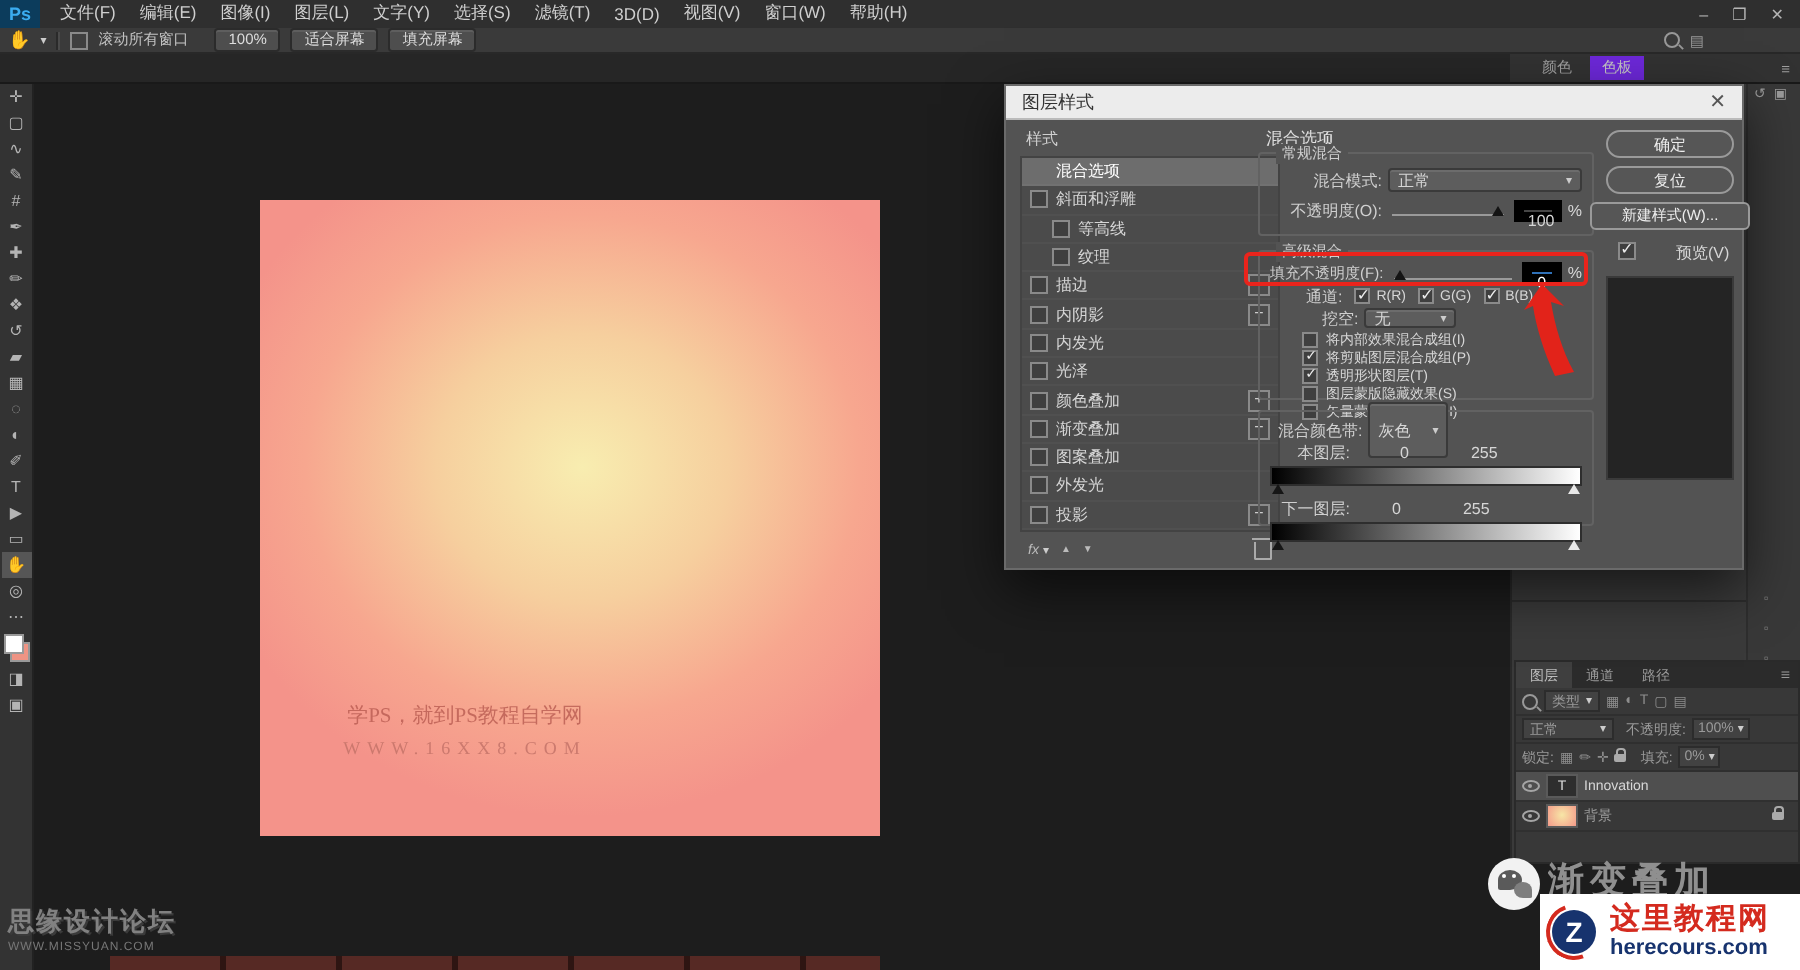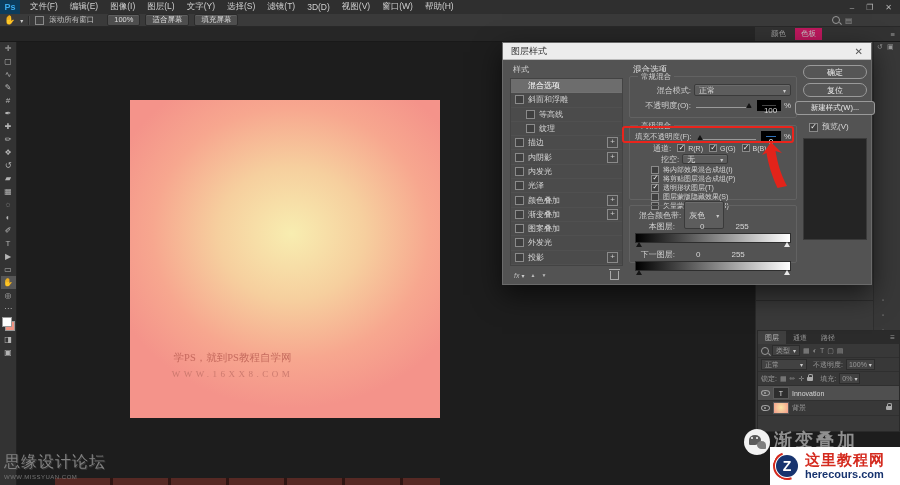--- a/index.html
+++ b/index.html
@@ -21,21 +21,21 @@
   .cb.checked::after{content:"✓";position:absolute;left:0;top:-2px;width:7px;text-align:center;color:#eee;font-size:8px}
   .hidden{visibility:hidden}
   .mag{width:6px;height:6px;border:1px solid #999;border-radius:50%;position:relative;flex:none}
   .mag::after{content:"";position:absolute;width:3px;height:1px;background:#999;right:-3px;bottom:-1px;transform:rotate(45deg)}
   .tabbar{position:absolute;left:0;top:27px;width:900px;height:14px;background:#262626;border-bottom:1px solid #191919;z-index:5}
   .doc-tab{position:absolute;left:18px;top:1px;height:13px;background:#454545;color:#d6d6d6;font-size:7.5px;
            display:flex;align-items:center;padding:0 7px;gap:7px;border-right:1px solid #191919}
   .top-panel-tabs{position:absolute;left:755px;top:0;height:14px;width:145px;background:#323232;display:flex;
                   align-items:center;font-size:7.5px;color:#9f9f9f;gap:3px;padding-left:10px;box-sizing:border-box}
   .tp-tab{padding:1px 6px}
-  .tp-tab.active{background:#be185d;color:#c5c5c5}
+  .tp-tab.active{background:#6d28d9;color:#c5c5c5}
   
   .toolbar{position:absolute;left:0;top:41px;width:17px;height:444px;background:#333;border-right:1px solid #222;
            display:flex;flex-direction:column;align-items:center;padding-top:1px;z-index:4;box-sizing:border-box}
   .tool{width:15px;height:13px;display:flex;align-items:center;justify-content:center;font-size:8px;color:#b4b4b4;flex:none}
   .tool.active{background:#565656;color:#fff}
   .swatches{position:relative;width:13px;height:14px;margin:2px 0;flex:none}
   .sw-bg{position:absolute;right:0;bottom:0;width:8px;height:8px;background:#ef9484;border:1px solid #999}
   .sw-fg{position:absolute;left:0;top:0;width:8px;height:8px;background:#fff;border:1px solid #999;z-index:1}
   
   .canvas{position:absolute;left:130px;top:100px;width:310px;height:318px;
@@ -71,21 +71,21 @@
   .th{width:14px;height:10px;border:1px solid #5a5a5a;background:#2e2e2e;color:#ddd;font-size:7px;
       display:none;align-items:center;justify-content:center;flex:none}
   .th.text-thumb{display:flex}
   .th.grad-thumb{display:flex;background:radial-gradient(circle at 50% 45%,#f7e6a6,#f49a8a)}
   .lock{width:6px;height:4px;background:#aaa;position:relative;border-radius:1px;flex:none;display:none}
   .lock::before{content:"";position:absolute;top:-3px;left:1px;width:3px;height:3px;border:1px solid #aaa;border-bottom:none;border-radius:2px 2px 0 0}
   .lock.visible{display:block}
   .lock.right{margin-left:auto;margin-right:4px}
   
   .ml-watermark{position:absolute;left:4px;top:452px;color:#818181;z-index:7}
-  .ml-l1{font-size:16px;font-weight:normal;letter-spacing:1px;text-shadow:1px 1px 0 #3a3a3a}
+  .ml-l1{font-size:13px;font-weight:bold;letter-spacing:1px;text-shadow:1px 1px 0 #3a3a3a}
   .ml-l2{font-size:6px;letter-spacing:.5px;margin-top:1px;color:#777}
   .wechat{position:absolute;left:744px;top:429px;width:26px;height:26px;border-radius:50%;background:#f2f2f2;z-index:8}
   .wc-b1{position:absolute;left:5px;top:6px;width:12px;height:10px;border-radius:50% 50% 50% 10%;background:#5a5a5a}
   .wc-b1::after{content:"";position:absolute;left:2px;top:2px;width:2px;height:2px;border-radius:50%;background:#fff;box-shadow:5px 0 0 #fff}
   .wc-b2{position:absolute;left:13px;top:12px;width:9px;height:8px;border-radius:50% 50% 10% 50%;background:#7e7e7e}
   .partial-text{position:absolute;left:774px;top:430px;width:124px;height:17px;overflow:hidden;font-size:18px;line-height:21px;
                 font-weight:bold;color:#8f8f8f;letter-spacing:3px;z-index:7}
   .site-logo{position:absolute;left:770px;top:447px;width:130px;height:38px;background:#fff;display:flex;align-items:center;
              padding-left:3px;z-index:9;box-sizing:border-box}
   .logo-circle{width:28px;height:28px;position:relative;flex:none}
@@ -94,21 +94,21 @@
   .ring{position:absolute;left:0;top:0;width:24px;height:24px;border:2px solid #d42a1e;border-top-color:transparent;
         border-right-color:transparent;border-radius:50%;transform:rotate(25deg)}
   .logo-text{margin-left:4px;line-height:1.1}
   .lt1{color:#d42a1e;font-size:15px;font-weight:bold;letter-spacing:1px;font-family:"Liberation Serif","DejaVu Serif",serif}
   .lt2{color:#17336e;font-size:11px;font-weight:bold}
   
   .dialog{position:absolute;left:502px;top:42px;width:370px;height:243px;background:#535353;border:1px solid #6a6a6a;
           box-shadow:0 10px 26px rgba(0,0,0,.6);font-size:8px;color:#d6d6d6;z-index:20;box-sizing:border-box}
   .dlg-title{height:16px;background:#ececec;color:#333;display:flex;align-items:center;padding:0 8px;font-size:9px;border-bottom:1px solid #bbb}
   .dlg-close{margin-left:auto;color:#555;font-size:10px}
-  .style-col{position:absolute;left:7px;top:21px;width:113px}
+  .style-col{position:absolute;left:7px;top:21px;width:130px}
   .style-header{font-size:8px;color:#cfcfcf;margin:0 0 3px 3px}
   .style-list{border:1px solid #434343;background:#4b4b4b}
   .style-row{height:14.3px;display:flex;align-items:center;gap:4px;padding:0 4px;border-bottom:1px solid rgba(255,255,255,.03);box-sizing:border-box}
   .style-row.selected{background:#6d6d6d;color:#fff}
   .style-row.indent{padding-left:15px}
   .plusbox{margin-left:auto;width:9px;height:9px;border:1px solid #8a8a8a;color:#ccc;font-size:8px;line-height:8px;
            text-align:center;display:none;flex:none}
   .plusbox.visible{display:block}
   .style-footer{display:flex;align-items:center;gap:6px;margin-top:5px;padding:0 4px;color:#bbb;font-size:7px}
   .arrow-ud{font-size:5px;color:#bbb}
@@ -135,21 +135,21 @@
   .adv-cb-row .cb{width:6px;height:6px}
   .adv-cb-row .cb.checked::after{font-size:7px;top:-2px}
   .bar{height:8px;background:linear-gradient(90deg,#000,#fff);border:1px solid #2e2e2e;margin-top:2px;position:relative}
   .bm{position:absolute;top:8px;width:0;height:0;border-left:3px solid transparent;border-right:3px solid transparent}
   .bm.l{left:0;border-bottom:5px solid #161616}
   .bm.r{right:0;border-bottom:5px solid #e8e8e8}
   .btn-col{position:absolute;left:298px;top:22px;width:68px;display:flex;flex-direction:column;align-items:center}
   .dlg-btn{width:64px;height:14px;border:1px solid #9a9a9a;border-radius:7px;background:#565656;color:#ececec;
            font-size:8px;display:flex;align-items:center;justify-content:center;margin-bottom:4px;box-sizing:border-box}
   .dlg-btn.small{border-radius:3px;width:80px;font-size:7.5px}
-  .preview-row{display:flex;align-items:flex-end;gap:4px;margin-top:2px;align-self:flex-start;margin-left:8px}
+  .preview-row{display:flex;align-items:flex-start;gap:20px;margin-top:2px;align-self:flex-start;margin-left:8px}
   .preview-swatch{width:62px;height:100px;background:#242424;border:1px solid #3a3a3a;margin-top:6px}
   .red-box{position:absolute;left:119px;top:83px;width:172px;height:17px;border:2px solid #ea241c;border-radius:3px;pointer-events:none;box-sizing:border-box}
   .red-arrow{position:absolute;left:258px;top:99px;width:30px;height:46px;pointer-events:none}
   .ch-group{display:flex;align-items:center;gap:3px}
 </style>
 </head>
 <body>
 
 <div class="menubar">
   <span class="ps-logo">Ps</span>

